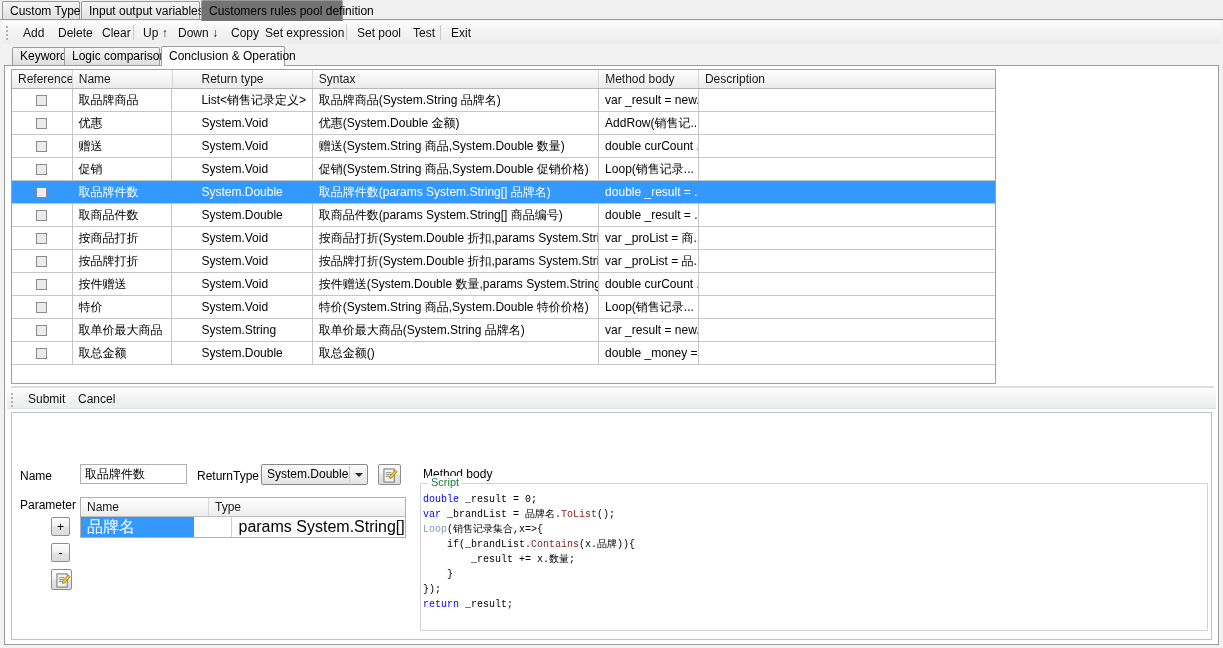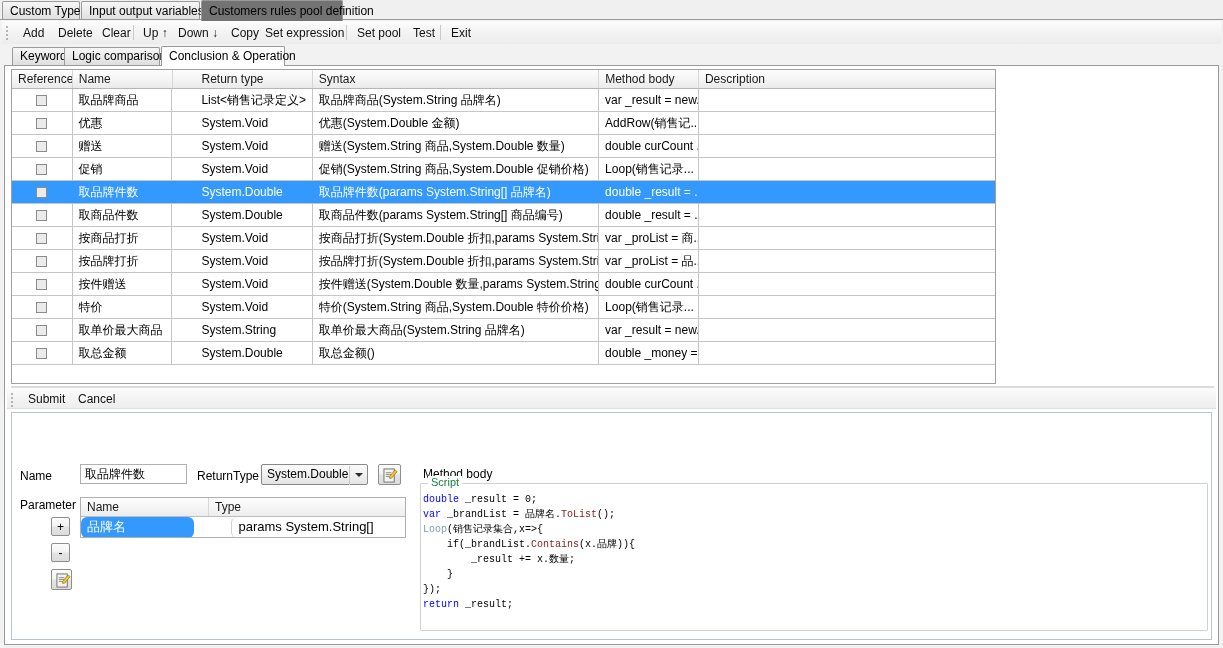--- a/index.html
+++ b/index.html
@@ -172,21 +172,21 @@
     background:linear-gradient(to bottom,#fdfdfd 0%,#f5f5f5 55%,#ececec 100%);
     border-bottom:1px solid #bdbdbd;
   }
   .pgrid-head .phc{
     box-sizing:border-box;line-height:18px;padding-left:6px;
     border-right:1px solid #d8d8d8;font-size:12px;color:#1a1a1a;white-space:nowrap;
   }
   .prow{display:flex;height:21px;box-sizing:border-box;}
   .prow .pc{
     box-sizing:border-box;line-height:20px;padding-left:6px;
-    font-size:13px;white-space:nowrap;overflow:hidden;border-radius:6px;
+    font-size:16px;white-space:nowrap;overflow:hidden;
   }
   .prow .pc.namecell{background:#3399ff;color:#ffffff;}
   .prow .pc.typecell{background:#ffffff;color:#000;border-left:1px solid #cfcfcf;margin-left:37px;}
 
   
   .groupbox{
     position:absolute;box-sizing:border-box;
     border:1px solid #d2d2d2;border-radius:1px;
   }
   .groupbox > .gb-title{

